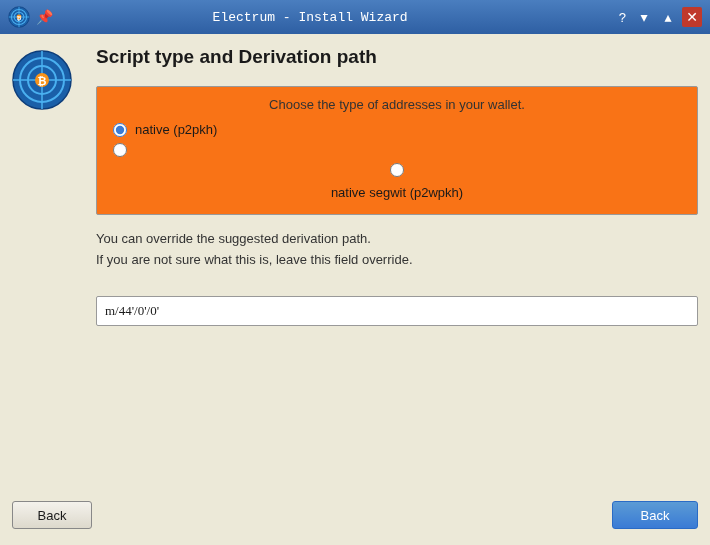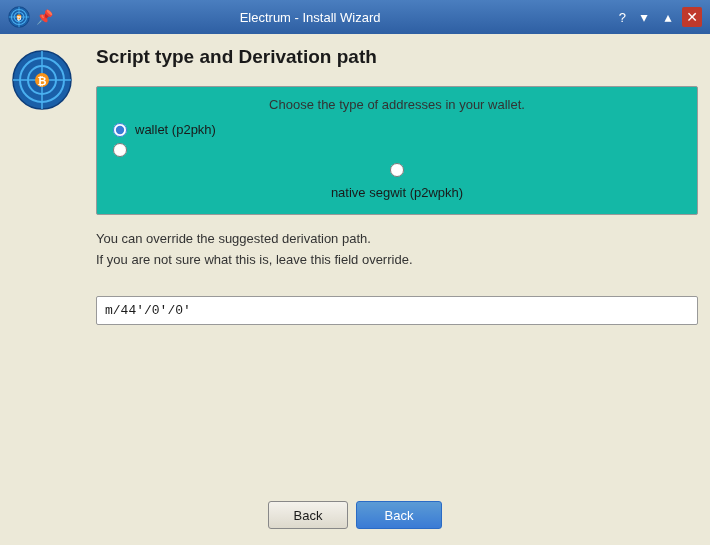--- a/index.html
+++ b/index.html
@@ -26,20 +26,21 @@
       height: 22px;
       margin-right: 6px;
     }
     .title-bar-title {
       flex: 1;
       text-align: center;
       color: white;
       font-size: 13px;
       font-weight: 500;
       margin-right: 60px;
+      font-family: Liberation Mono, monospace;
     }
     .title-bar-controls {
       display: flex;
       gap: 4px;
       align-items: center;
     }
     .title-btn {
       width: 20px;
       height: 20px;
       border: none;
@@ -101,21 +102,21 @@
     .section-title {
       font-size: 19px;
       font-weight: bold;
       color: #1a1a1a;
       margin-bottom: 8px;
     }
 
     
     .radio-box {
       border: 1px solid #999;
-      background: #14b8a6;
+      background: #f97316;
       padding: 10px 16px 14px;
       border-radius: 2px;
     }
 
     .radio-subtitle {
       text-align: center;
       color: #333;
       margin-bottom: 10px;
       font-size: 13px;
     }
@@ -153,30 +154,30 @@
       line-height: 1.6;
       margin-bottom: 25px;
     }
 
     .derivation-input {
       width: 100%;
       border: 1px solid #999;
       background: white;
       padding: 6px 8px;
       font-size: 13px;
-      font-family: Liberation Mono, monospace;
+      font-family: Liberation Serif, serif;
       color: #1a1a1a;
       border-radius: 2px;
       outline: none;
     }
 
     
     .bottom-bar {
       display: flex;
-      justify-content: center;
+      justify-content: space-between;
       align-items: center;
       gap: 8px;
       padding: 8px 0 4px;
     }
 
     .btn {
       min-width: 80px;
       height: 28px;
       border: 1px solid #888;
       background: linear-gradient(180deg, #f4f2ec 0%, #ddd9cc 100%);
@@ -232,21 +233,21 @@
     </div>
 
     <div class="right-panel">
       <div class="section-title">Script type and Derivation path</div>
 
       <div class="radio-box">
         <div class="radio-subtitle">Choose the type of addresses in your wallet.</div>
 
         <label class="radio-option">
           <input type="radio" class="radio-input" name="script-type" checked="" style="">
-          <span class="radio-label">wallet (p2pkh)</span>
+          <span class="radio-label">native (p2pkh)</span>
         </label>
 
         <label class="radio-option">
           <input type="radio" class="radio-input" name="script-type" style="">
         </label>
 
         <label class="radio-option">
           <input type="radio" class="radio-input" name="script-type" style="">
           <span class="radio-label">native segwit (p2wpkh)</span>
         </label>

